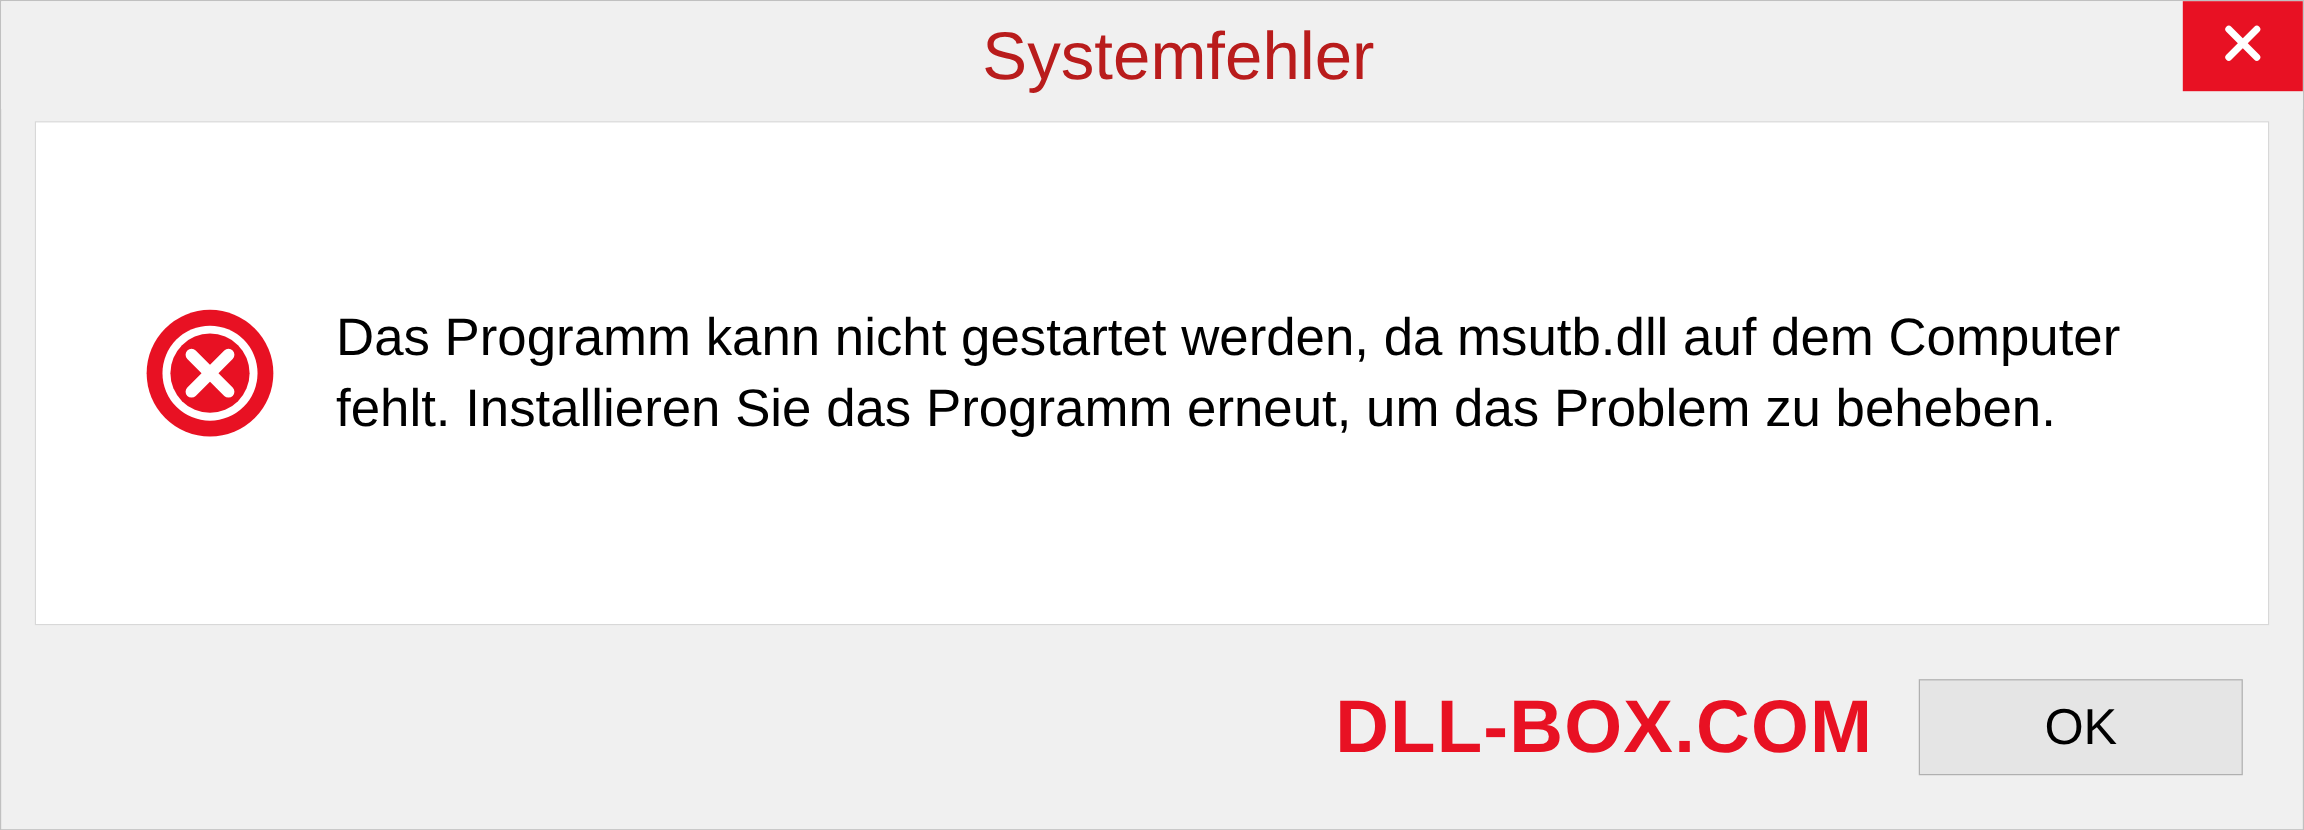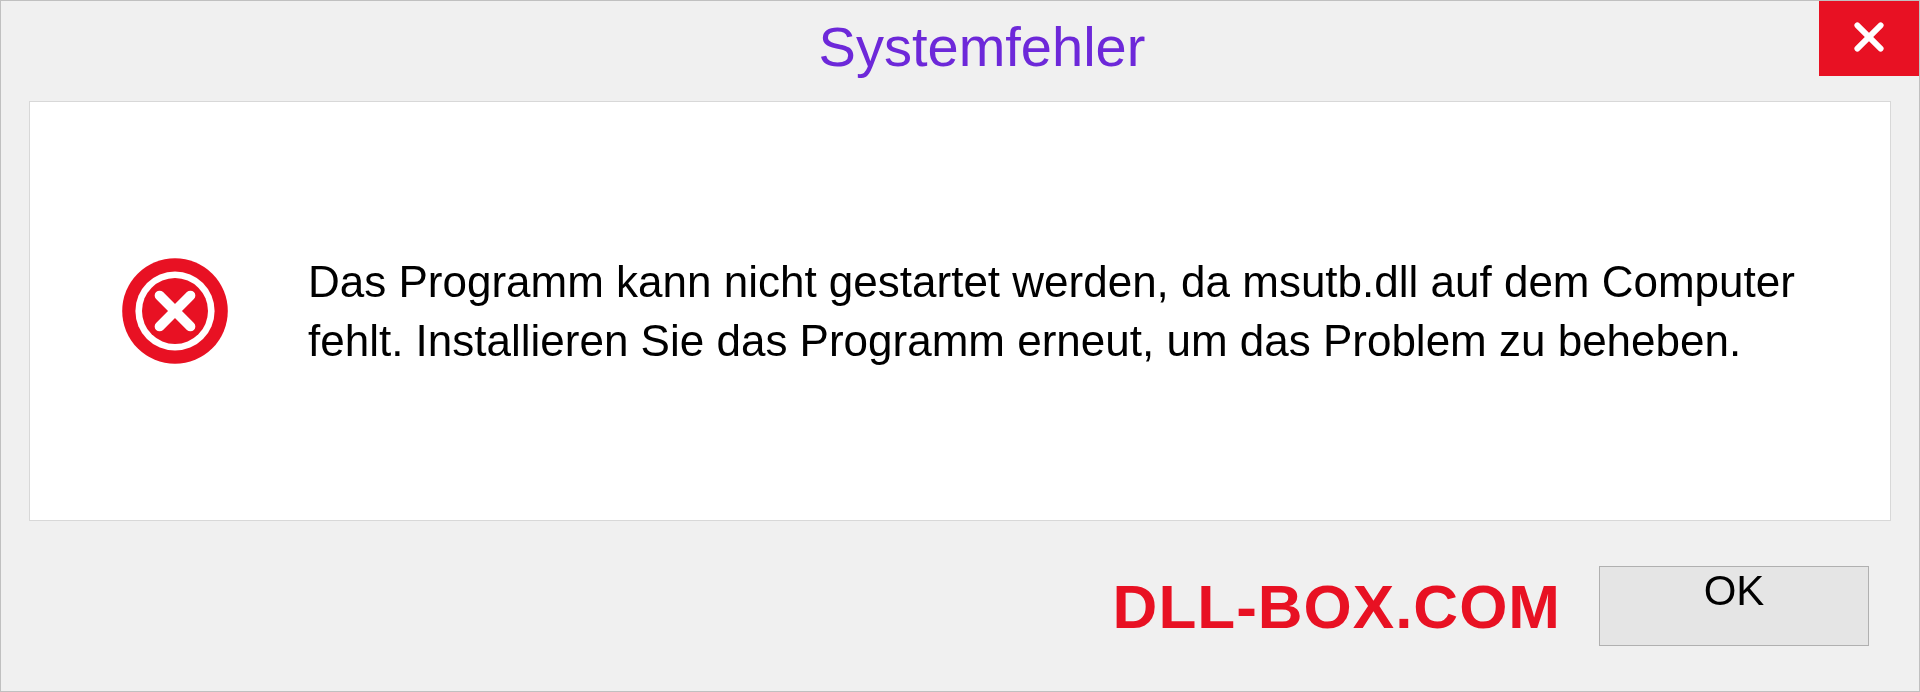--- a/index.html
+++ b/index.html
@@ -27,21 +27,21 @@
       height: 90px;
       display: flex;
       align-items: center;
       justify-content: center;
       position: relative;
       background: #f0f0f0;
     }
     .title-text {
       font-size: 56px;
       font-weight: 400;
-      color: #6d28d9;
+      color: #b91c1c;
       margin-left: 44px;
     }
     .close-button {
       position: absolute;
       right: 0;
       top: 0;
       width: 100px;
       height: 75px;
       background: #e81123;
       display: flex;
@@ -54,21 +54,21 @@
       height: 40px;
     }
     .content-panel {
       margin: 10px 28px 0 28px;
       background: #ffffff;
       border: 1px solid #d8d8d8;
       flex: 1;
       display: flex;
       align-items: center;
       padding: 40px 60px 40px 90px;
-      gap: 78px;
+      gap: 50px;
     }
     .error-icon {
       width: 110px;
       height: 110px;
       flex-shrink: 0;
     }
     .message-text {
       font-size: 44px;
       line-height: 1.35;
       color: #000;
@@ -90,20 +90,21 @@
       font-family: Arial, sans-serif;
     }
     .ok-button {
       width: 270px;
       height: 80px;
       background: #e5e5e5;
       border: 1px solid #b0b0b0;
       font-size: 42px;
       color: #000;
       display: flex;
+      align-items: center;
       justify-content: center;
       cursor: pointer;
     }
   </style>
 </head>
 <body>
 
 <div class="dialog">
   <div class="titlebar">
     <span class="title-text">Systemfehler</span>

